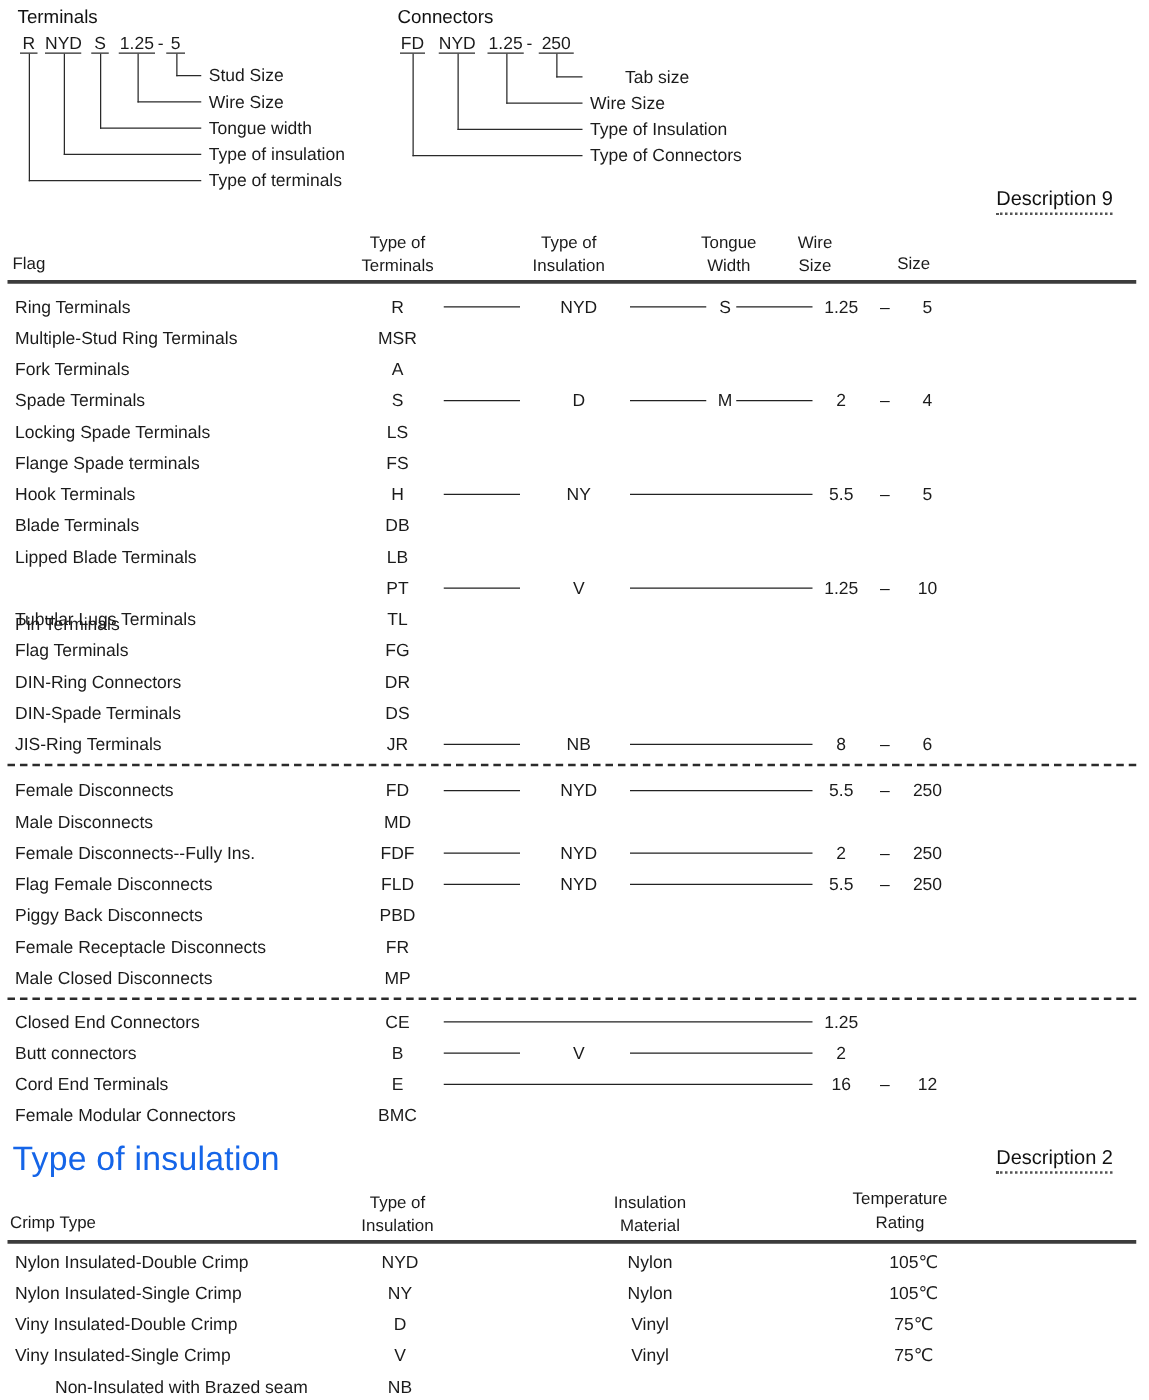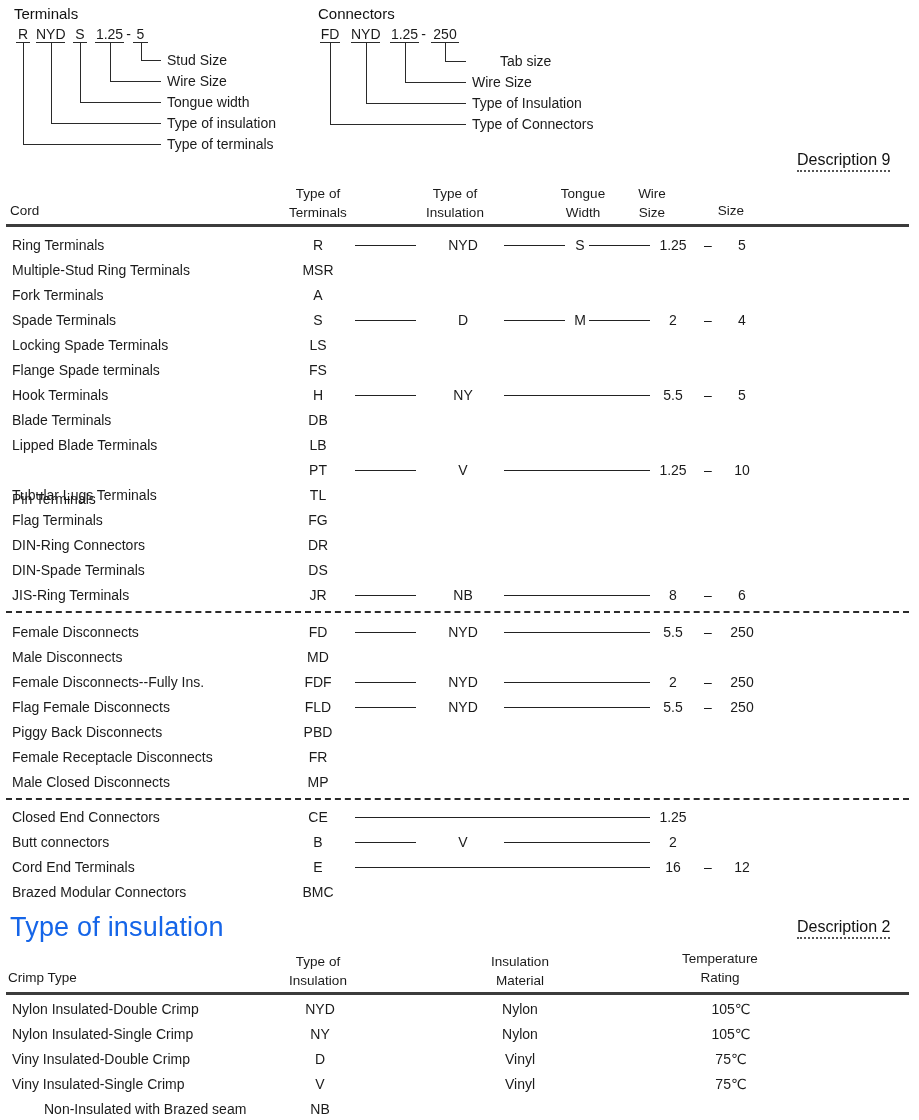--- a/index.html
+++ b/index.html
@@ -29,21 +29,21 @@
 
 <div id="page">
 
   <div class="abs diag-title" style="left:14px;top:5px;">Terminals</div>
   <div class="abs diag-title" style="left:318px;top:5px;">Connectors</div>
 
   <div class="abs" style="left:797px;top:151px;">
     <span class="desc">Description 9</span>
   </div>
 
-  <div class="abs thead" style="left:10px;top:203px;">Cord</div>
+  <div class="abs thead" style="left:10px;top:203px;">Flag</div>
   <div class="abs thead hdr2" style="left:276px;top:184px;width:84px;">
     <div>Type of</div>
     <div>Terminals</div>
   </div>
   <div class="abs thead hdr2" style="left:413px;top:184px;width:84px;">
     <div>Type of</div>
     <div>Insulation</div>
   </div>
   <div class="abs thead hdr2" style="left:541px;top:184px;width:84px;">
     <div>Tongue</div>
@@ -215,21 +215,21 @@
     <div class="abs rline" style="left: 355px; top: 842px; width: 61px;"></div>
     <div class="abs cell" style="left: 428px; top: 834px; width: 70px;">V</div>
     <div class="abs rline" style="left: 504px; top: 842px; width: 146px;"></div>
     <div class="abs cell" style="left: 651px; top: 834px; width: 44px;">2</div>
     <div class="abs rowtext" style="left: 12px; top: 859px;">Cord End Terminals</div>
     <div class="abs cell" style="left: 283px; top: 859px; width: 70px;">E</div>
     <div class="abs rline" style="left: 355px; top: 867px; width: 295px;"></div>
     <div class="abs cell" style="left: 651px; top: 859px; width: 44px;">16</div>
     <div class="abs cell" style="left: 698px; top: 859px; width: 20px;">–</div>
     <div class="abs cell" style="left: 721px; top: 859px; width: 42px;">12</div>
-    <div class="abs rowtext" style="left: 12px; top: 884px;">Brazed Modular Connectors</div>
+    <div class="abs rowtext" style="left: 12px; top: 884px;">Female Modular Connectors</div>
     <div class="abs cell" style="left: 283px; top: 884px; width: 70px;">BMC</div>
     <div class="abs rowtext" style="left: 12px; top: 1001px;">Nylon Insulated-Double Crimp</div>
     <div class="abs cell" style="left: 285px; top: 1001px; width: 70px;">NYD</div>
     <div class="abs cell" style="left: 478px; top: 1001px; width: 84px;">Nylon</div>
     <div class="abs cell" style="left: 689px; top: 1001px; width: 84px;">105℃</div>
     <div class="abs rowtext" style="left: 12px; top: 1026px;">Nylon Insulated-Single Crimp</div>
     <div class="abs cell" style="left: 285px; top: 1026px; width: 70px;">NY</div>
     <div class="abs cell" style="left: 478px; top: 1026px; width: 84px;">Nylon</div>
     <div class="abs cell" style="left: 689px; top: 1026px; width: 84px;">105℃</div>
     <div class="abs rowtext" style="left: 12px; top: 1051px;">Viny Insulated-Double Crimp</div>

